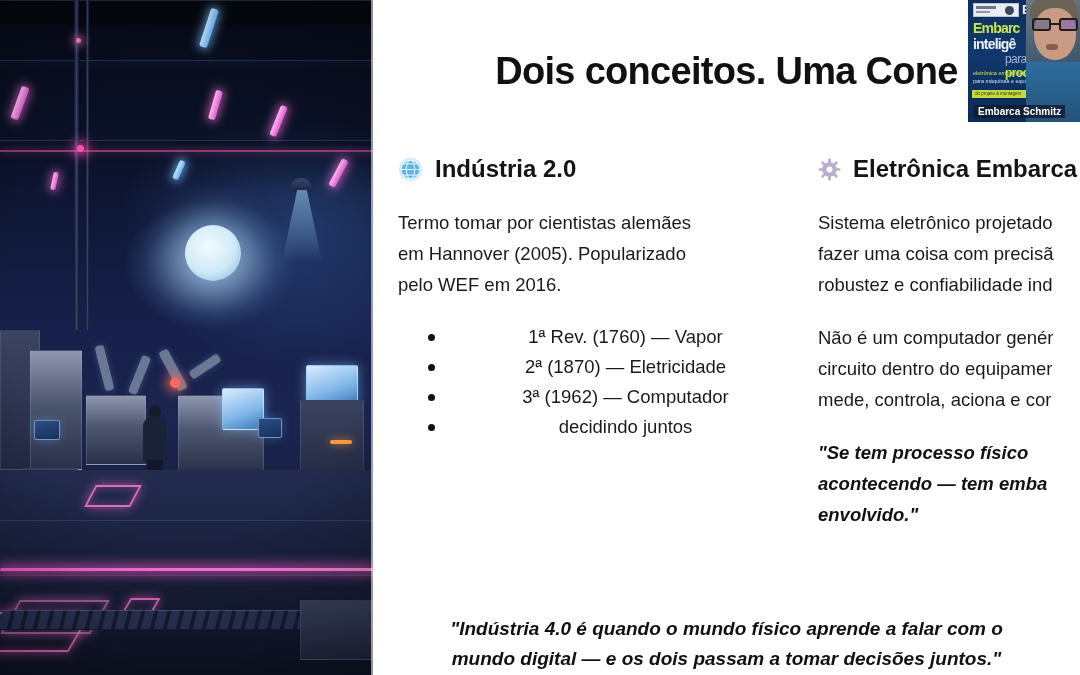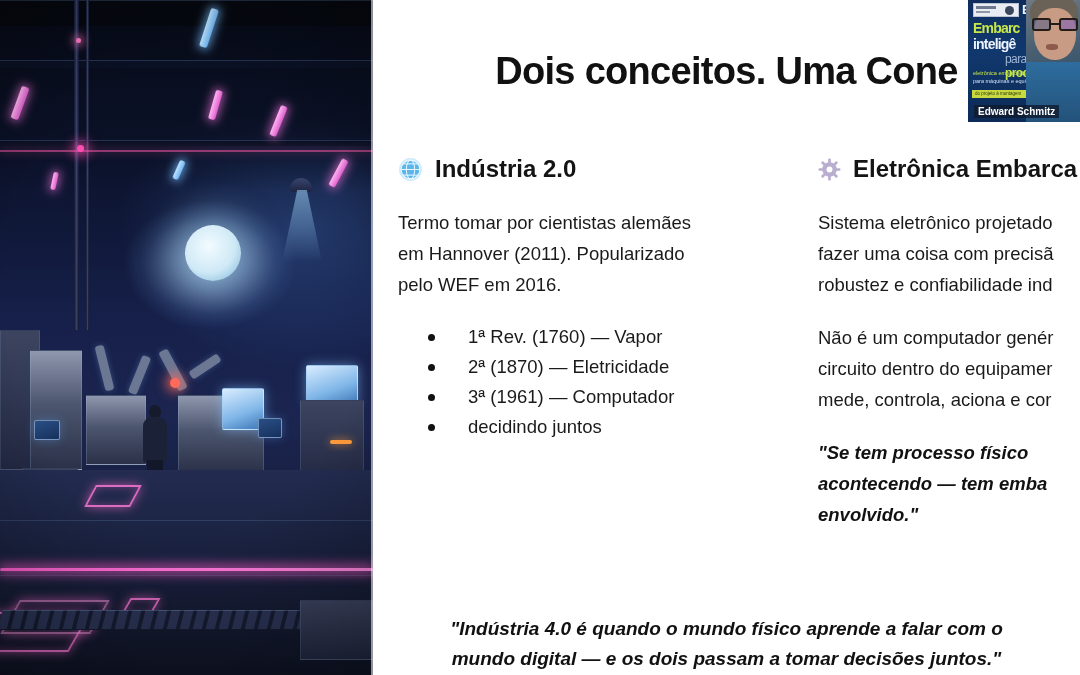--- a/index.html
+++ b/index.html
@@ -95,21 +95,21 @@
   .col-head .htxt{ font-size:24px; font-weight:bold; color:#141414; white-space:nowrap; }
 
   .icon-globe{ width:25px; height:25px; flex:0 0 25px; }
   .icon-gear{ width:23px; height:23px; flex:0 0 23px; }
 
   .para{
     font-size:18.5px; line-height:31px; color:#1a1a1a; margin-bottom:22px;
   }
   .nowrap-para{ white-space:nowrap; }
 
-  ul.bullets{ list-style:none; margin-top:0; }
+  ul.bullets{ list-style:none; margin-top:0;text-align:center; }
   ul.bullets li{
     position:relative; padding-left:70px; font-size:18.5px; line-height:30px; color:#1a1a1a;
     white-space:nowrap;
   }
   ul.bullets li::before{
     content:""; position:absolute; left:30px; top:12px;
     width:7px; height:7px; border-radius:50%; background:#111;
   }
   ul.bullets li .wrap2{ display:block; padding-left:0; }
 
@@ -265,28 +265,28 @@
               <path d="M4.6 6.6 H19.4"></path>
               <path d="M4.6 17.4 H19.4"></path>
             </g>
           </svg>
         </span>
         <span class="htxt">Indústria 2.0</span>
       </div>
 
       <div class="para">
         <div>Termo tomar por cientistas alemães</div>
-        <div>em Hannover (2011). Popularizado</div>
+        <div>em Hannover (2005). Popularizado</div>
         <div>pelo WEF em 2016.</div>
       </div>
 
       <ul class="bullets">
         <li>1ª Rev. (1760) — Vapor</li>
         <li>2ª (1870) — Eletricidade</li>
-        <li>3ª (1961) — Computador</li>
+        <li>3ª (1962) — Computador</li>
         <li>
           <span class="wrap2">decidindo juntos</span>
         </li>
       </ul>
     </div>
 
     <div class="col" id="col-right">
       <div class="col-head">
         <span class="icon-gear">
           <svg viewBox="0 0 24 24" width="23" height="23">
@@ -360,16 +360,16 @@
       <div class="wc-face"></div>
       <div class="wc-glass">
         <span class="lens l"></span>
           <span class="br"></span>
           <span class="lens r"></span>
       </div>
       <div class="wc-mouth"></div>
       <div class="wc-shirt"></div>
     </div>
 
-    <div class="wc-name">Edward Schmitz</div>
+    <div class="wc-name">Embarca Schmitz</div>
   </div>
 
 </div>
 
 </body></html>

